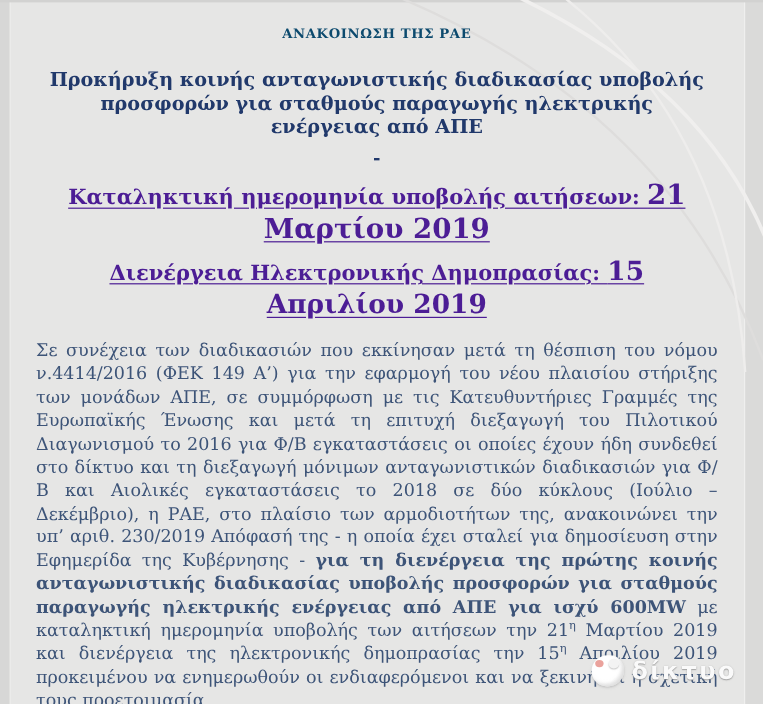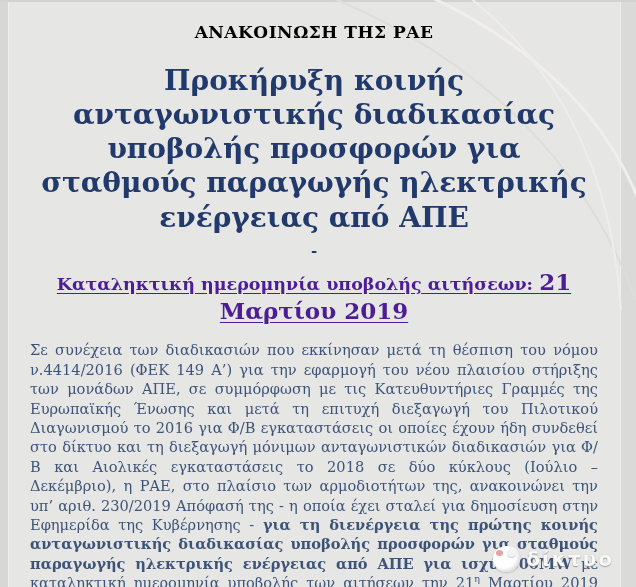--- a/index.html
+++ b/index.html
@@ -15,31 +15,31 @@
   .edge-right{position:absolute;right:0;top:0;width:15px;height:100%;background:#dadad9;border-left:1px solid #efefee;}
   .edge-top{position:absolute;left:0;top:0;width:100%;height:2px;background:#d2d2d1;}
   
   .arcs{position:absolute;top:0;right:0;pointer-events:none;}
   
   .content{position:absolute;left:9px;top:2px;width:611px;height:585px;padding:0 0 0 0;}
   .inner{padding:10px 20px 0 19px;}
 
   .announce-title{
     text-align:center;
-    color:#000000;
+    color:#0c4a6e;
     font-weight:bold;
-    font-size:17px;
+    font-size:11px;
     letter-spacing:0.5px;
     margin-top:10px;
   }
   .main-title{
     text-align:center;
     color:#21396b;
     font-weight:bold;
-    font-size:28px;
+    font-size:16px;
     line-height:1.22;
     margin:22px auto 0 auto;
     max-width:555px;
   }
   .dash-sep{
     text-align:center;
     color:#21396b;
     font-weight:bold;
     font-size:15px;
     margin-top:7px;
@@ -121,20 +121,23 @@
     <div class="announce-title">ΑΝΑΚΟΙΝΩΣΗ ΤΗΣ ΡΑΕ</div>
 
     <div class="main-title">Προκήρυξη κοινής ανταγωνιστικής διαδικασίας υποβολής προσφορών για σταθμούς παραγωγής ηλεκτρικής ενέργειας από ΑΠΕ</div>
 
     <div class="dash-sep">-</div>
 
     <div class="date-heading">
       <span class="lbl">Καταληκτική ημερομηνία υποβολής αιτήσεων: </span><span class="big">21 Μαρτίου 2019</span>
     </div>
 
+    <div class="date-heading second">
+      <span class="lbl">Διενέργεια Ηλεκτρονικής Δημοπρασίας: </span><span class="big">15 Απριλίου 2019</span>
+    </div>
 
     <div class="para"><span>Σε συνέχεια των διαδικασιών που εκκίνησαν μετά τη θέσπιση του νόμου ν.4414/2016 (ΦΕΚ 149 Α’) για την εφαρμογή του νέου πλαισίου στήριξης των μονάδων ΑΠΕ, σε συμμόρφωση  με τις Κατευθυντήριες Γραμμές της Ευρωπαϊκής Ένωσης και μετά τη επιτυχή διεξαγωγή του Πιλοτικού Διαγωνισμού το 2016 για Φ/Β εγκαταστάσεις οι οποίες έχουν ήδη συνδεθεί στο δίκτυο και τη διεξαγωγή μόνιμων ανταγωνιστικών διαδικασιών για Φ/Β και Αιολικές εγκαταστάσεις το 2018 σε δύο κύκλους (Ιούλιο – Δεκέμβριο), η ΡΑΕ, στο πλαίσιο των αρμοδιοτήτων της, ανακοινώνει την υπ’ αριθ. 230/2019 Απόφασή της - η οποία έχει σταλεί για δημοσίευση στην Εφημερίδα της Κυβέρνησης - </span><span class="b">για τη διενέργεια της πρώτης κοινής ανταγωνιστικής διαδικασίας υποβολής προσφορών για σταθμούς παραγωγής ηλεκτρικής ενέργειας από ΑΠΕ για ισχύ 600MW</span><span> με καταληκτική ημερομηνία υποβολής των αιτήσεων την 21</span><sup>η</sup><span> Μαρτίου 2019 και διενέργεια της ηλεκτρονικής δημοπρασίας την 15</span><sup>η</sup><span> Απριλίου 2019 προκειμένου να ενημερωθούν οι ενδιαφερόμενοι και να ξεκινήσει η σχετική τους προετοιμασία.</span></div>
 
   </div>
 </div>
 
 <div class="watermark">
   <div class="wm-icon"></div>
   <div class="wm-text">δίκτυο</div>
 </div>

